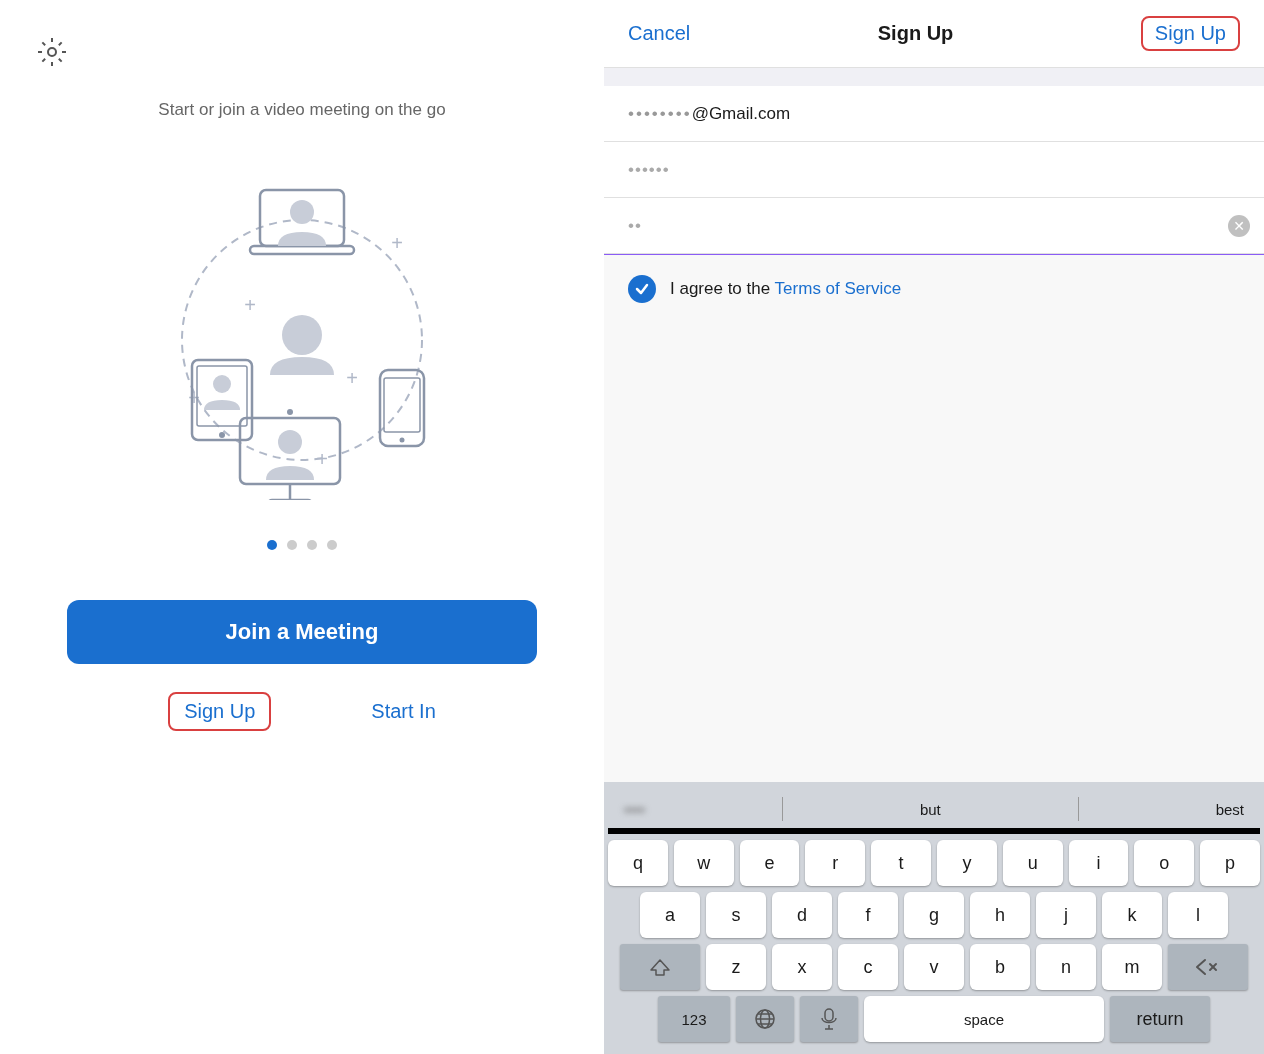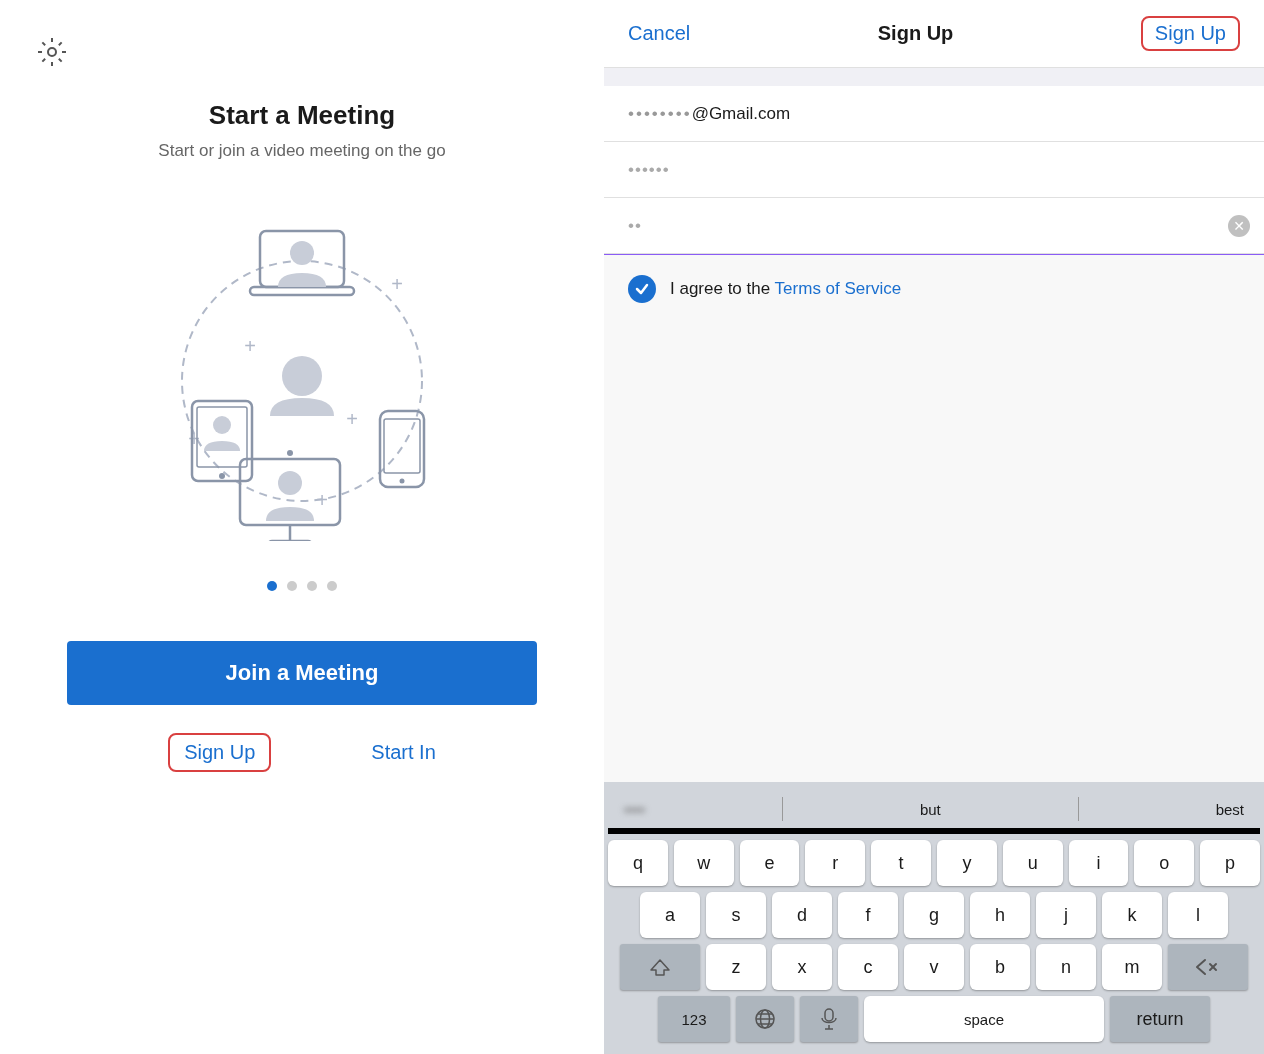--- a/index.html
+++ b/index.html
@@ -78,21 +78,21 @@
       background: #ccc;
     }
     .dot.active {
       background: #1a6fcf;
     }
 
     .join-btn {
       width: 470px;
       height: 64px;
       background: #1a6fcf;
-      border-radius: 4px;
+      border-radius: 12px;
       border: none;
       color: #fff;
       font-size: 22px;
       font-weight: 600;
       cursor: pointer;
       margin-bottom: 28px;
     }
 
     .bottom-links {
       display: flex;
@@ -375,21 +375,20 @@
 <div class="left-panel">
 
   <div class="settings-icon-wrap">
     <svg class="settings-icon" viewBox="0 0 32 32" fill="none" stroke="#555" stroke-width="2">
       <circle cx="16" cy="16" r="4"></circle>
       <path d="M16 2v4M16 26v4M2 16h4M26 16h4M6.34 6.34l2.83 2.83M22.83 22.83l2.83 2.83M22.83 9.17l2.83-2.83M6.34 25.66l2.83-2.83"></path>
     </svg>
   </div>
 
   <div class="left-content">
-    <div class="start-title">Start a Meeting</div>
     <div class="start-subtitle">Start or join a video meeting on the go</div>
 
     <svg class="illustration" viewBox="0 0 340 340" xmlns="http://www.w3.org/2000/svg">
 
       <circle cx="170" cy="180" r="120" fill="none" stroke="#b0b8c8" stroke-width="2" stroke-dasharray="8 6"></circle>
 
       <text x="265" y="90" font-size="20" fill="#b0b8c8" text-anchor="middle">+</text>
       <text x="62" y="245" font-size="20" fill="#b0b8c8" text-anchor="middle">+</text>
       <text x="190" y="306" font-size="20" fill="#b0b8c8" text-anchor="middle">+</text>
       <text x="220" y="225" font-size="20" fill="#b0b8c8" text-anchor="middle">+</text>

